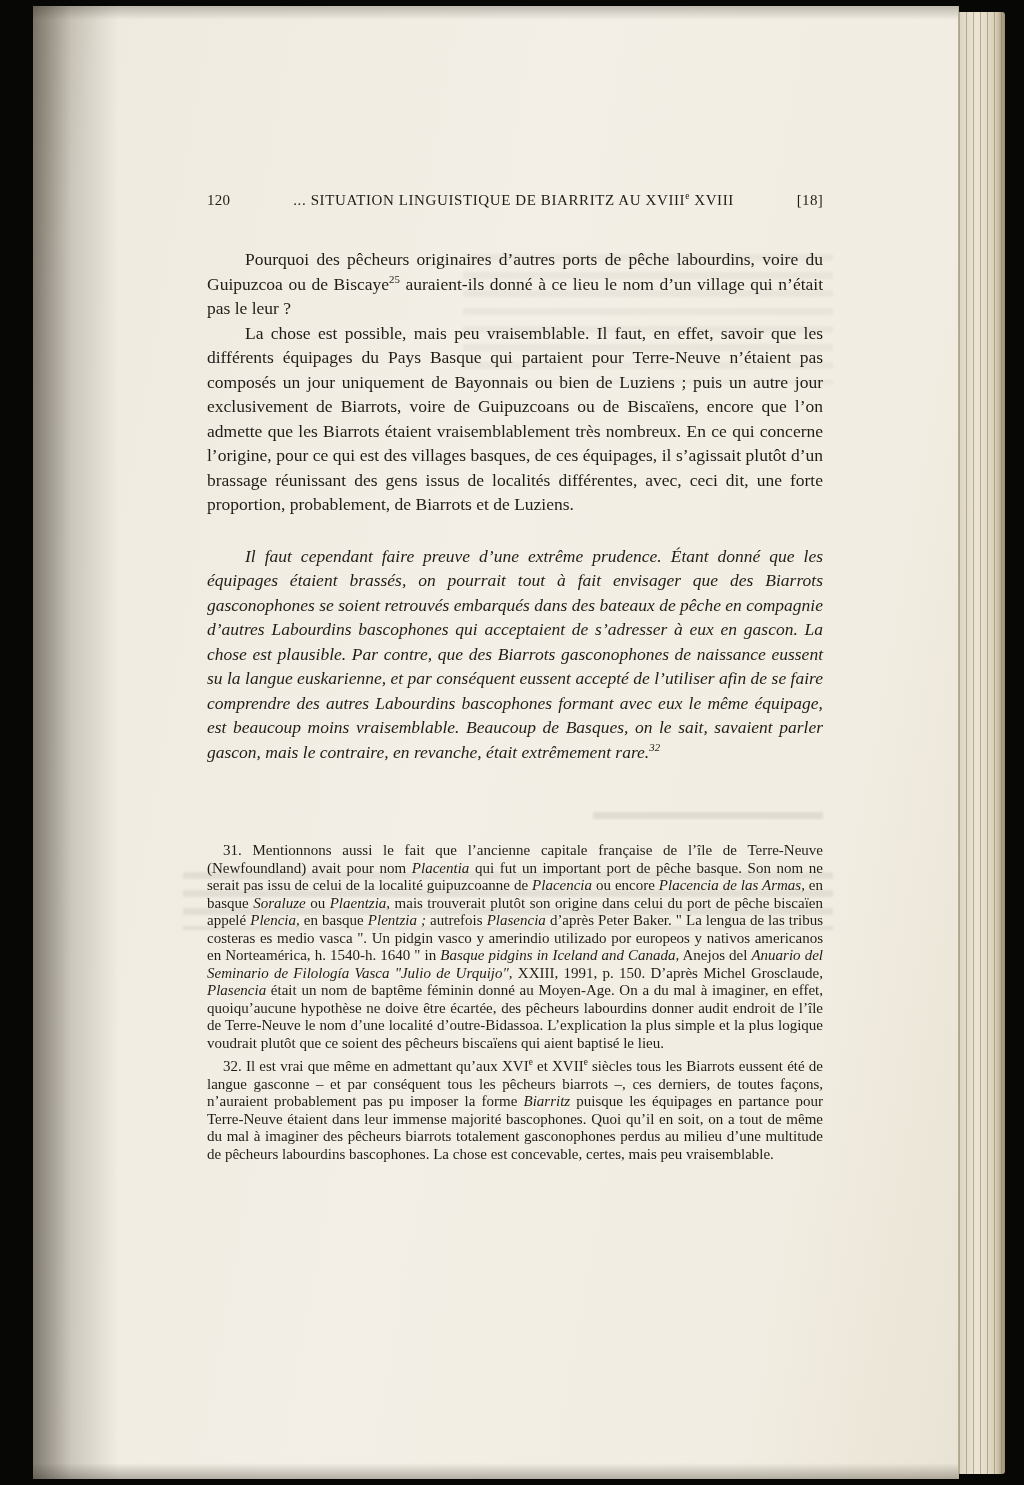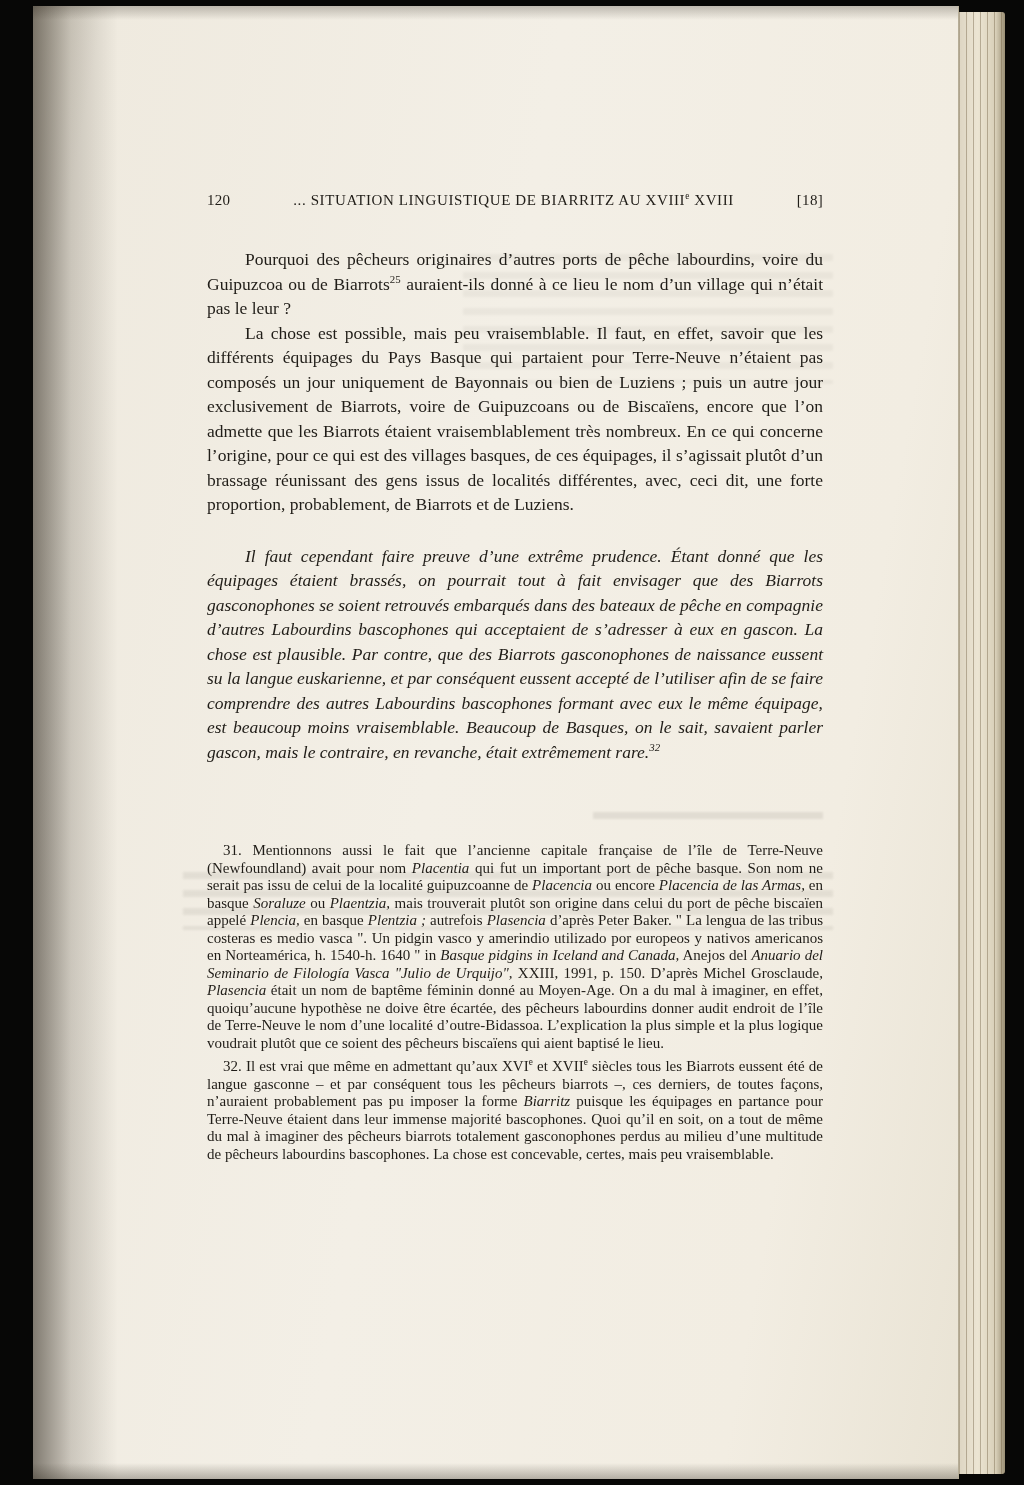--- a/index.html
+++ b/index.html
@@ -117,21 +117,21 @@
 
     <div class="content">
 
       <div class="header">
         <span>120</span>
         <span class="title"><span>... SITUATION LINGUISTIQUE DE BIARRITZ AU XVIII</span><span class="run-sup">e</span><span> XVIII</span></span>
         <span>[18]</span>
       </div>
 
       <div class="body-text">
-        <p><span>Pourquoi des pêcheurs originaires d’autres ports de pêche labourdins, voire du Guipuzcoa ou de Biarrots</span><span class="run-sup">25</span><span> auraient-ils donné à ce lieu le nom d’un village qui n’était pas le leur ?</span></p>
+        <p><span>Pourquoi des pêcheurs originaires d’autres ports de pêche labourdins, voire du Guipuzcoa ou de Biscaye</span><span class="run-sup">25</span><span> auraient-ils donné à ce lieu le nom d’un village qui n’était pas le leur ?</span></p>
         <p><span>La chose est possible, mais peu vraisemblable. Il faut, en effet, savoir que les différents équipages du Pays Basque qui partaient pour Terre-Neuve n’étaient pas composés un jour uniquement de Bayonnais ou bien de Luziens ; puis un autre jour exclusivement de Biarrots, voire de Guipuzcoans ou de Biscaïens, encore que l’on admette que les Biarrots étaient vraisemblablement très nombreux. En ce qui concerne l’origine, pour ce qui est des villages basques, de ces équipages, il s’agissait plutôt d’un brassage réunissant des gens issus de localités différentes, avec, ceci dit, une forte proportion, probablement, de Biarrots et de Luziens.</span></p>
         <p class="spaced"><span>Il faut cependant faire preuve d’une extrême prudence. Étant donné que les équipages étaient brassés, on pourrait tout à fait envisager que des Biarrots gasconophones se soient retrouvés embarqués dans des bateaux de pêche en compagnie d’autres Labourdins bascophones qui acceptaient de s’adresser à eux en gascon. La chose est plausible. Par contre, que des Biarrots gasconophones de naissance eussent su la langue euskarienne, et par conséquent eussent accepté de l’utiliser afin de se faire comprendre des autres Labourdins bascophones formant avec eux le même équipage, est beaucoup moins vraisemblable. Beaucoup de Basques, on le sait, savaient parler gascon, mais le contraire, en revanche, était extrêmement rare.</span><span class="run-sup">32</span></p>
       </div>
 
       <div class="footnotes">
         <p><span>31. Mentionnons aussi le fait que l’ancienne capitale française de l’île de Terre-Neuve (Newfoundland) avait pour nom </span><span class="run-italic">Placentia</span><span> qui fut un important port de pêche basque. Son nom ne serait pas issu de celui de la localité guipuzcoanne de </span><span class="run-italic">Placencia</span><span> ou encore </span><span class="run-italic">Placencia de las Armas,</span><span> en basque </span><span class="run-italic">Soraluze</span><span> ou </span><span class="run-italic">Plaentzia,</span><span> mais trouverait plutôt son origine dans celui du port de pêche biscaïen appelé </span><span class="run-italic">Plencia,</span><span> en basque </span><span class="run-italic">Plentzia ;</span><span> autrefois </span><span class="run-italic">Plasencia</span><span> d’après Peter Baker. " La lengua de las tribus costeras es medio vasca ". Un pidgin vasco y amerindio utilizado por europeos y nativos americanos en Norteamérica, h. 1540-h. 1640 " in </span><span class="run-italic">Basque pidgins in Iceland and Canada,</span><span> Anejos del </span><span class="run-italic">Anuario del Seminario de Filología Vasca "Julio de Urquijo",</span><span> XXIII, 1991, p. 150. D’après Michel Grosclaude, </span><span class="run-italic">Plasencia</span><span> était un nom de baptême féminin donné au Moyen-Age. On a du mal à imaginer, en effet, quoiqu’aucune hypothèse ne doive être écartée, des pêcheurs labourdins donner audit endroit de l’île de Terre-Neuve le nom d’une localité d’outre-Bidassoa. L’explication la plus simple et la plus logique voudrait plutôt que ce soient des pêcheurs biscaïens qui aient baptisé le lieu.</span></p>
         <p><span>32. Il est vrai que même en admettant qu’aux XVI</span><span class="run-sup">e</span><span> et XVII</span><span class="run-sup">e</span><span> siècles tous les Biarrots eussent été de langue gasconne – et par conséquent tous les pêcheurs biarrots –, ces derniers, de toutes façons, n’auraient probablement pas pu imposer la forme </span><span class="run-italic">Biarritz</span><span> puisque les équipages en partance pour Terre-Neuve étaient dans leur immense majorité bascophones. Quoi qu’il en soit, on a tout de même du mal à imaginer des pêcheurs biarrots totalement gasconophones perdus au milieu d’une multitude de pêcheurs labourdins bascophones. La chose est concevable, certes, mais peu vraisemblable.</span></p>
       </div>
 
     </div>

